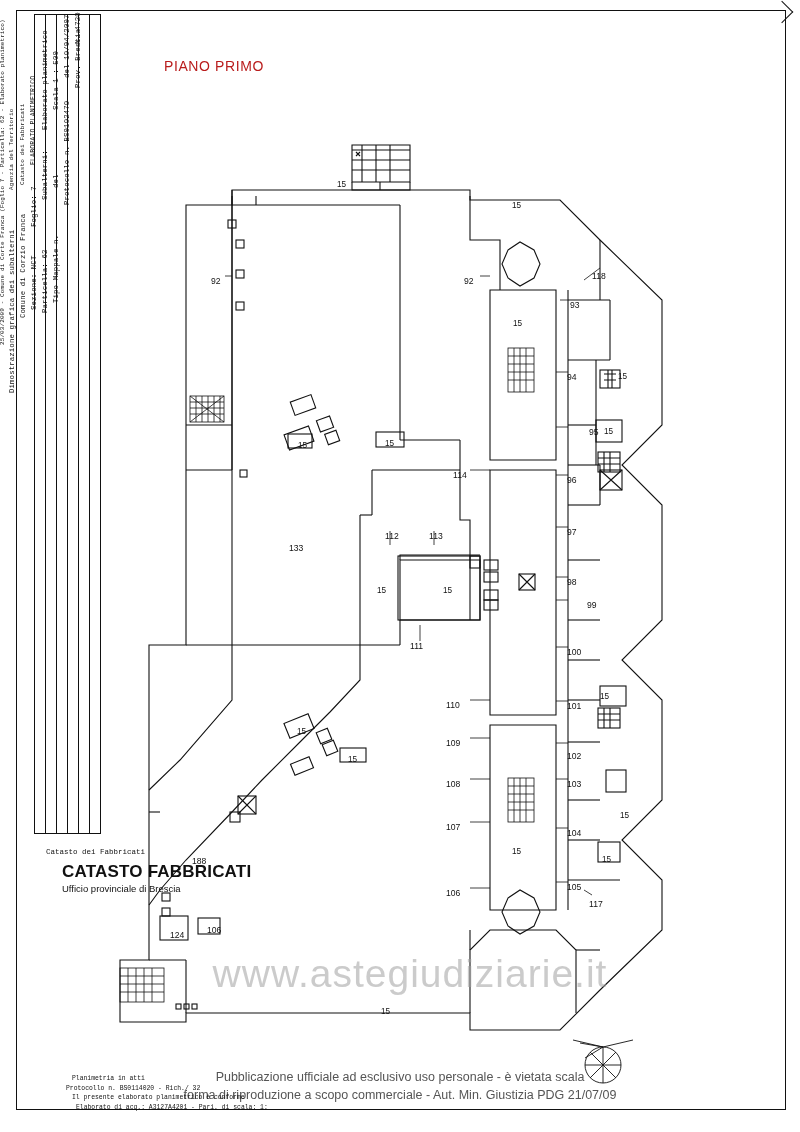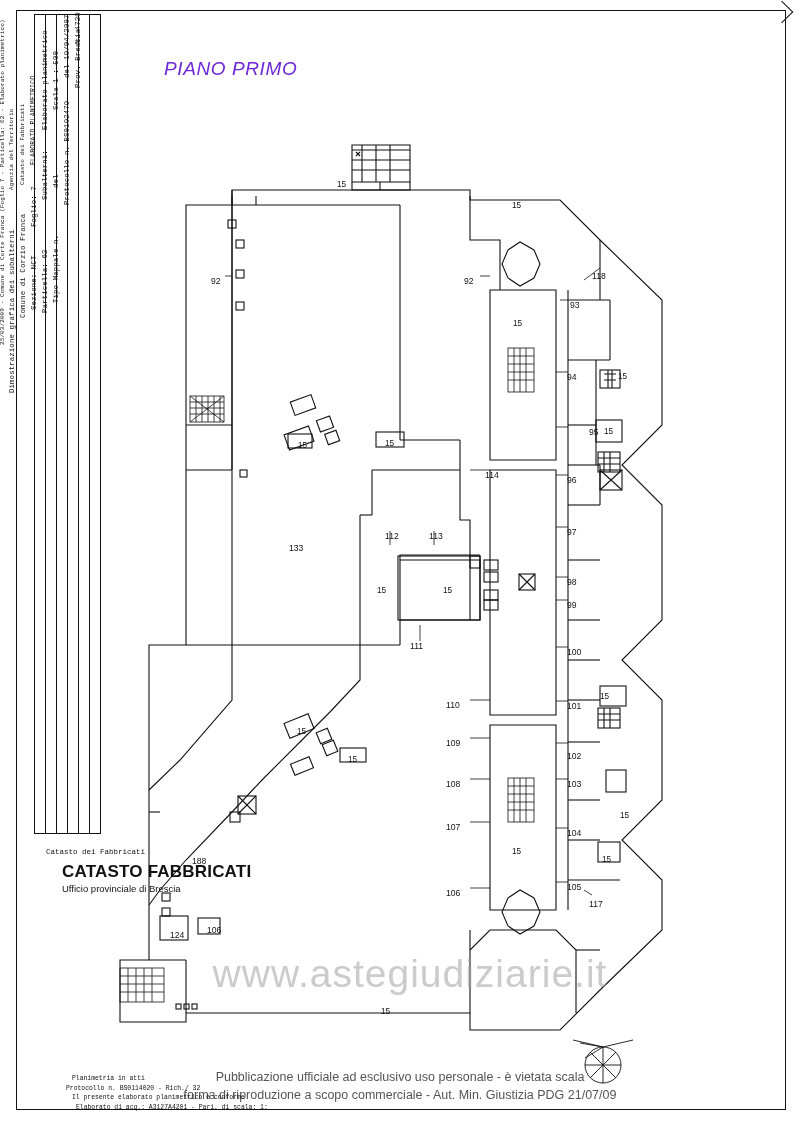--- a/index.html
+++ b/index.html
@@ -89,24 +89,23 @@
     font-family: "Liberation Mono", monospace;
     color: #111;
     white-space: nowrap;
   }
 
   
   .piano {
     position: absolute;
     left: 164px;
     top: 58px;
-    font-size: 19px;
-    color: #6d28d9;
+    font-size: 14px;
+    color: #b91c1c;
     letter-spacing: 0.6px;
-    font-style: italic;
   }
 
   
   #plan {
     position: absolute;
     left: 0;
     top: 0;
   }
 
   
@@ -429,30 +428,30 @@
       <div class="lab" style="left: 464px; top: 276px;">92</div>
       <div class="lab" style="left: 592px; top: 271px;">118</div>
       <div class="lab" style="left: 570px; top: 300px;">93</div>
       <div class="lab n15" style="left: 513px; top: 319px;">15</div>
       <div class="lab" style="left: 567px; top: 372px;">94</div>
       <div class="lab n15" style="left: 618px; top: 372px;">15</div>
       <div class="lab" style="left: 567px; top: 427px; margin-left: 22px;">95</div>
       <div class="lab n15" style="left: 604px; top: 427px;">15</div>
       <div class="lab n15" style="left: 385px; top: 439px;">15</div>
       <div class="lab n15" style="left: 298px; top: 441px;">15</div>
-      <div class="lab" style="left: 453px; top: 470px; margin-left: 32px;">114</div>
+      <div class="lab" style="left: 453px; top: 470px;">114</div>
       <div class="lab" style="left: 567px; top: 475px;">96</div>
       <div class="lab" style="left: 567px; top: 527px;">97</div>
       <div class="lab" style="left: 385px; top: 531px;">112</div>
       <div class="lab" style="left: 429px; top: 531px;">113</div>
       <div class="lab" style="left: 289px; top: 543px;">133</div>
       <div class="lab n15" style="left: 377px; top: 586px;">15</div>
       <div class="lab n15" style="left: 443px; top: 586px;">15</div>
       <div class="lab" style="left: 567px; top: 577px;">98</div>
-      <div class="lab" style="left: 567px; top: 600px;">99</div>
+      <div class="lab" style="left: 567px; top: 600px; padding-left: 20px;">99</div>
       <div class="lab" style="left: 410px; top: 641px;">111</div>
       <div class="lab" style="left: 567px; top: 647px;">100</div>
       <div class="lab" style="left: 446px; top: 700px;">110</div>
       <div class="lab" style="left: 567px; top: 701px;">101</div>
       <div class="lab n15" style="left: 600px; top: 692px;">15</div>
       <div class="lab n15" style="left: 297px; top: 727px;">15</div>
       <div class="lab" style="left: 446px; top: 738px;">109</div>
       <div class="lab" style="left: 567px; top: 743px; margin-top: 8px;">102</div>
       <div class="lab n15" style="left: 348px; top: 755px;">15</div>
       <div class="lab" style="left: 446px; top: 779px;">108</div>

